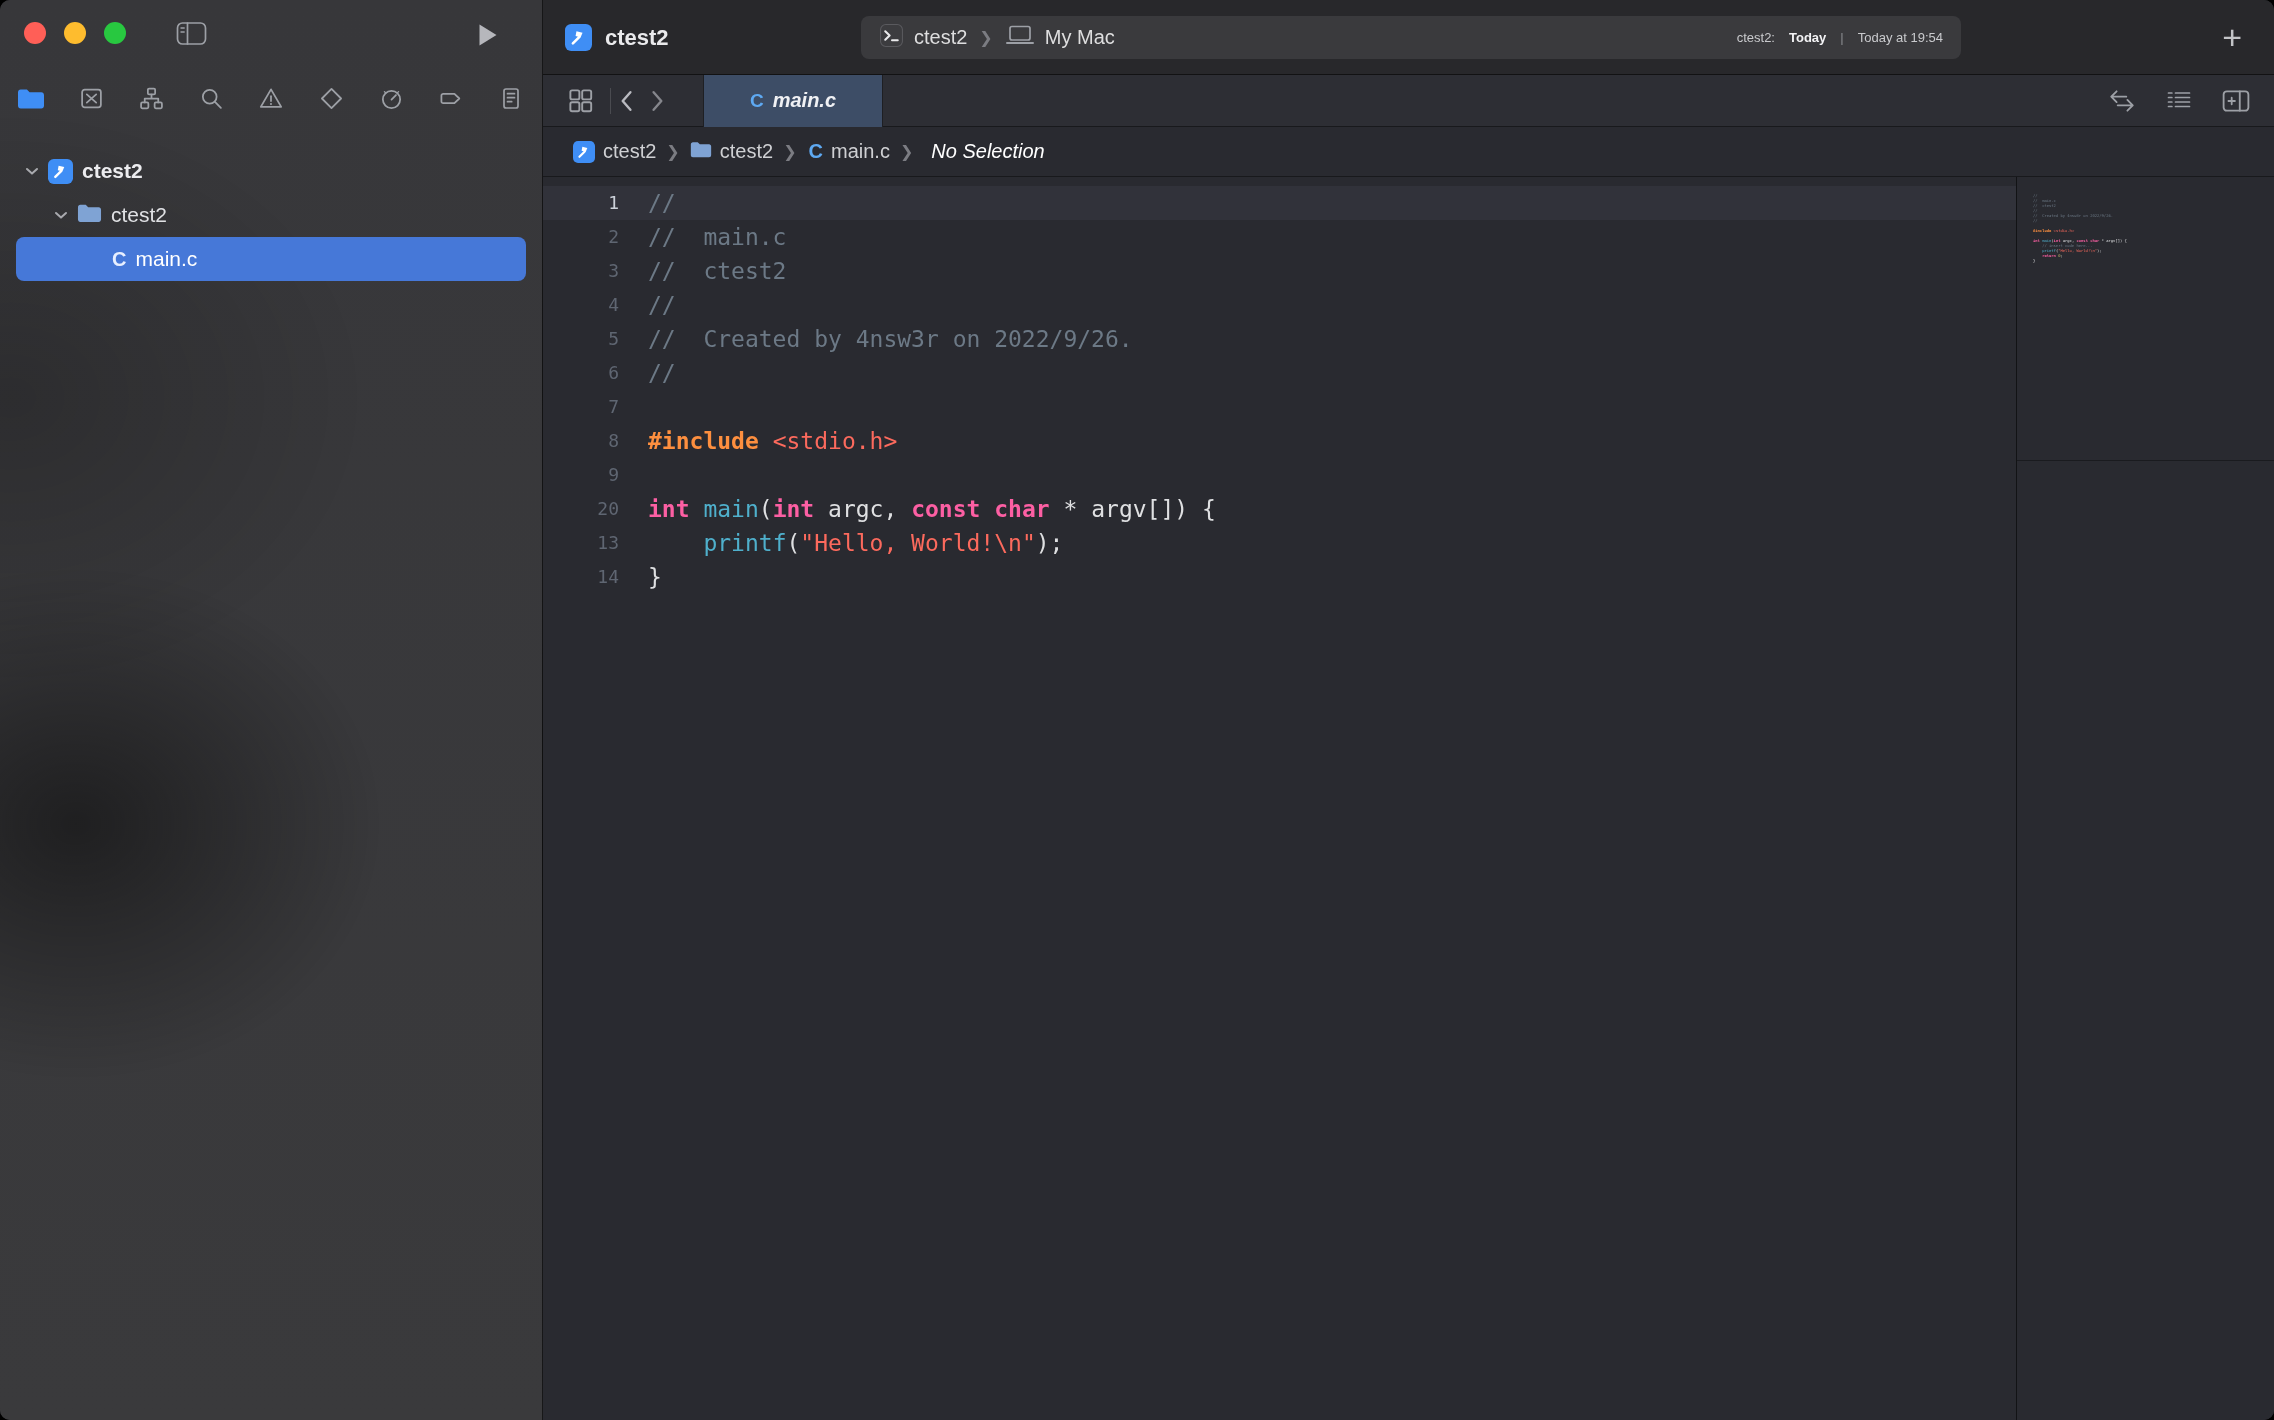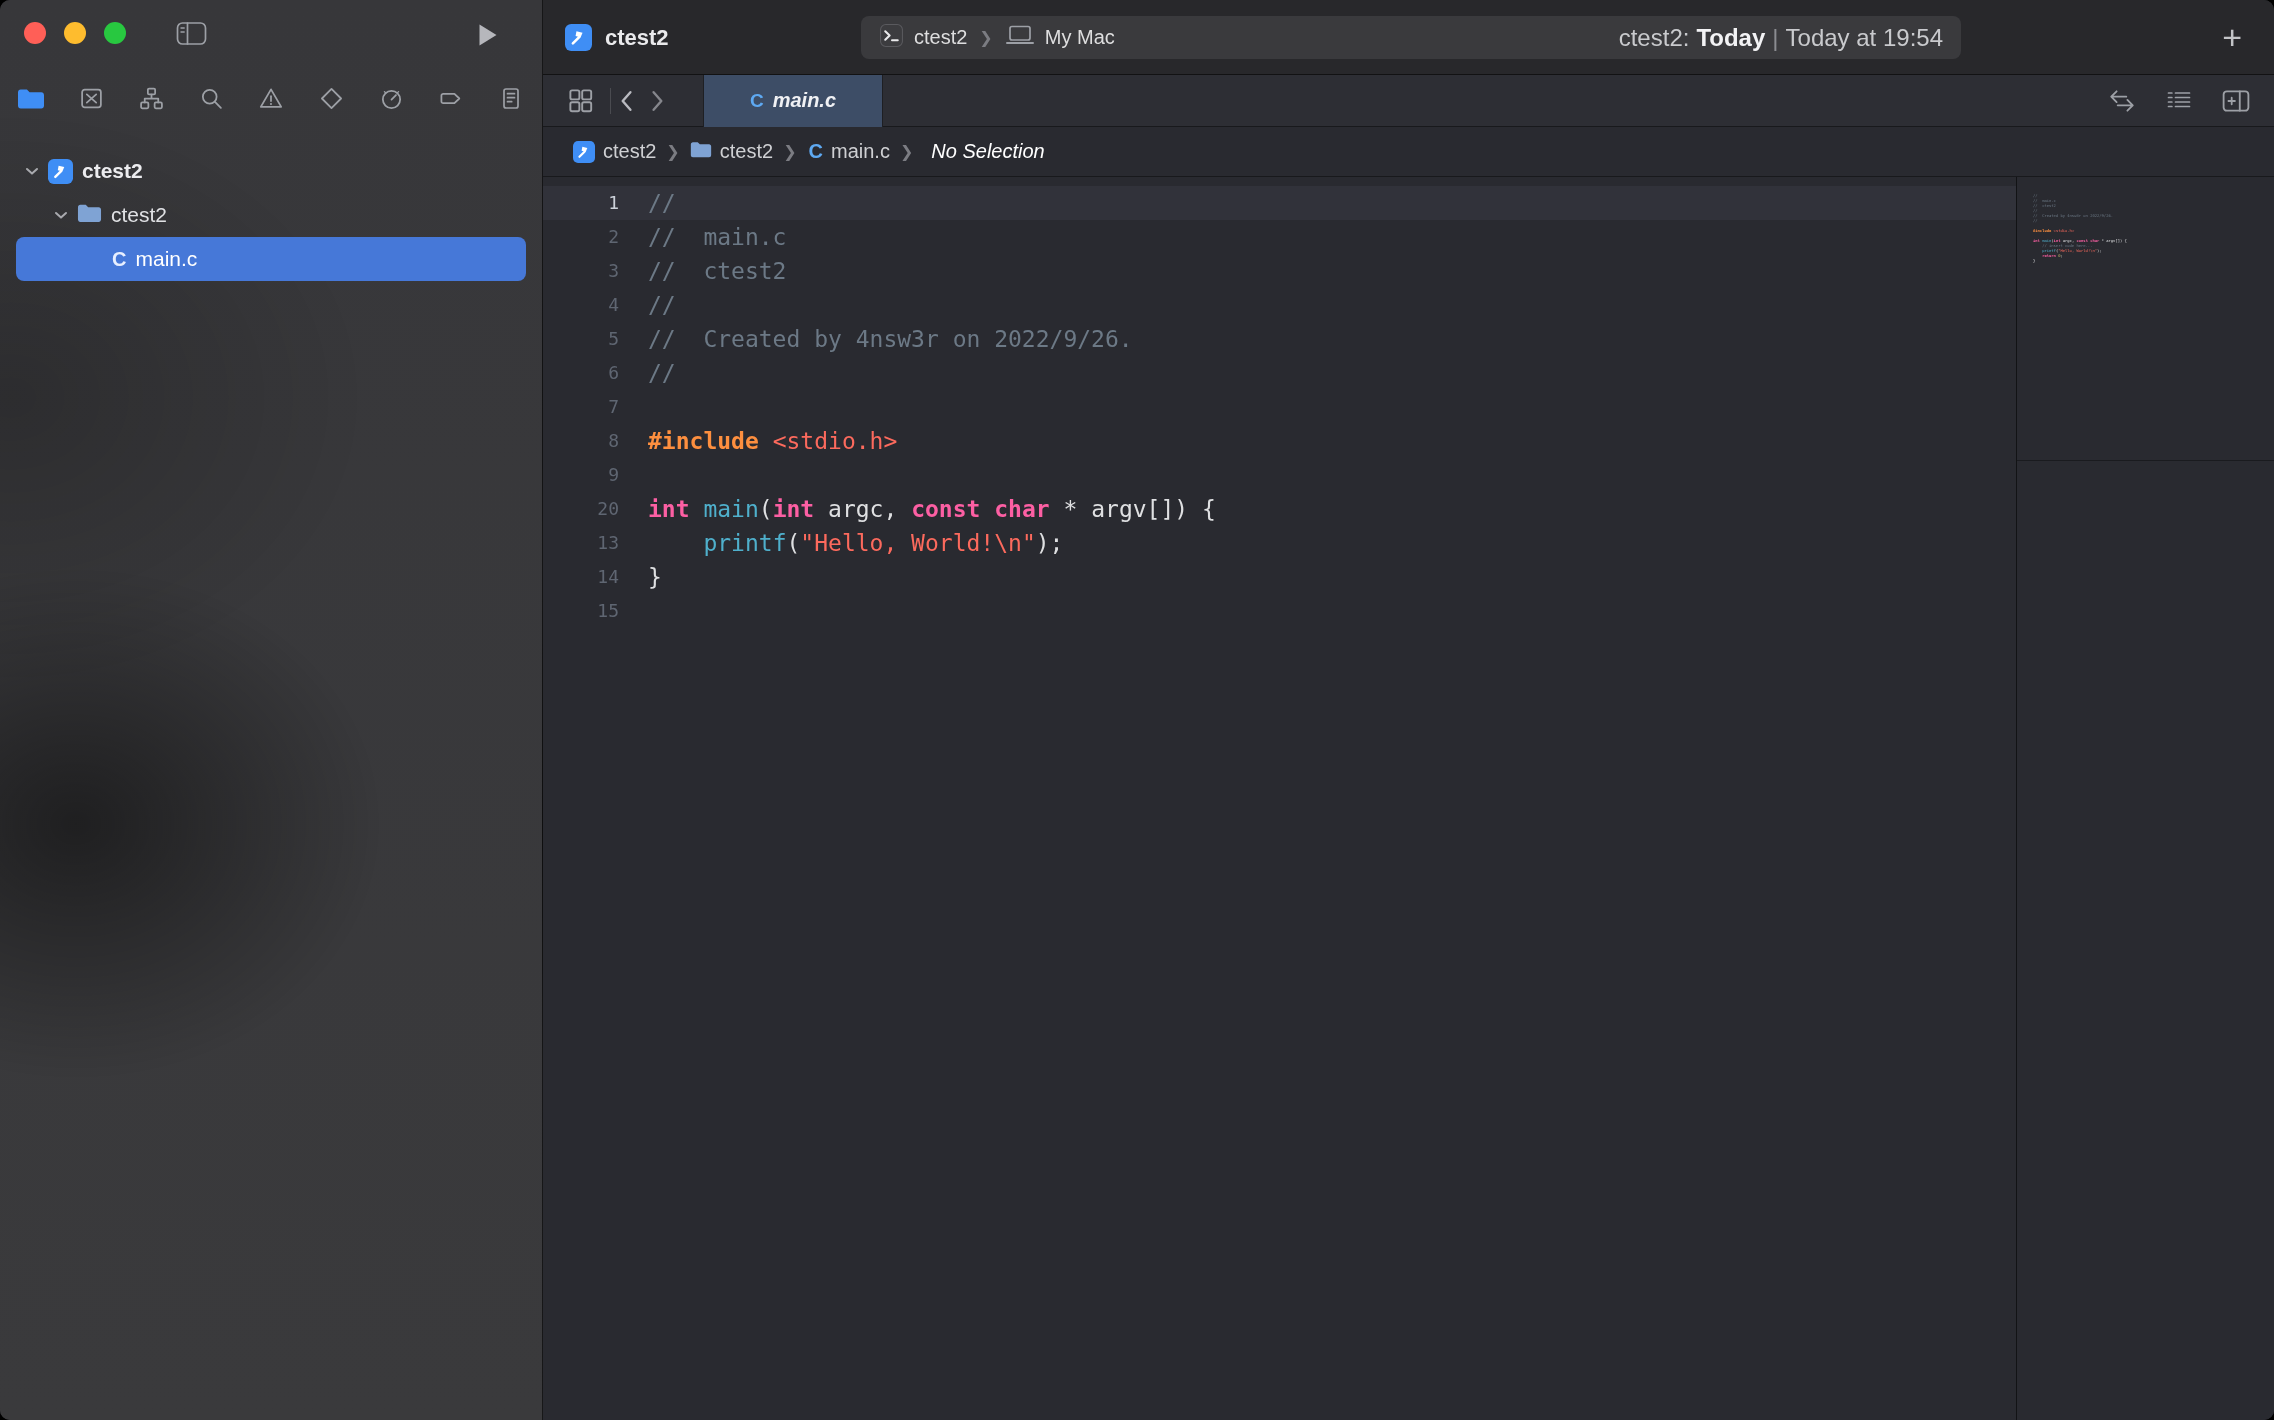--- a/index.html
+++ b/index.html
@@ -36,21 +36,21 @@
   .app-badge svg{display:block;}
 
   
   .toolbar{position:absolute;left:543px;right:0;top:0;height:75px;background:#28282b;border-bottom:1px solid rgba(0,0,0,.55);box-sizing:border-box;}
   .toolbar-appicon{position:absolute;left:22px;top:24px;}
   .toolbar-title{position:absolute;left:62px;top:0;height:75px;display:flex;align-items:center;font-size:22px;font-weight:700;color:#eaeaec;}
   .scheme-pill{position:absolute;left:318px;top:16px;width:1100px;height:43px;background:#3a3a3d;border-radius:8px;display:flex;align-items:center;padding:0 18px;box-sizing:border-box;cursor:default;}
   .scheme-pill .lbl{font-size:20px;color:#dededf;margin-left:10px;}
   .crumb-sep{color:#7b7c82;font-size:16px;margin:0 12px;}
   .pill-spacer{flex:1;}
-  .status{display:flex;align-items:center;gap:7px;font-size:24px;color:#c9cacd;margin-left:12px;}
+  .status{display:flex;align-items:center;gap:14px;font-size:13px;color:#c9cacd;margin-left:12px;}
   .status b{color:#f3f3f5;font-weight:700;}
   .status .dim{color:#8b8c91;}
   .toolbar-add{position:absolute;right:26px;top:0;height:75px;border:none;background:none;font-size:34px;font-weight:300;color:#c3c4c7;cursor:pointer;display:flex;align-items:center;}
 
   
   .tabbar{position:absolute;left:543px;right:0;top:75px;height:52px;background:#2d2e34;border-bottom:1px solid rgba(0,0,0,.45);display:flex;align-items:center;box-sizing:border-box;}
   .tabbar .icon-btn{position:static;display:flex;align-items:center;}
   .tab-grid{margin-left:24px;}
   .tab-vsep{width:1px;height:26px;background:#4a4b50;margin-left:16px;}
   .tab-back{margin-left:8px;}
@@ -389,24 +389,20 @@
           <span class="code"><span class="tok-kw">int</span><span class="tok-pln"> </span><span class="tok-fn">main</span><span class="tok-pln">(</span><span class="tok-kw">int</span><span class="tok-pln"> argc, </span><span class="tok-kw">const</span><span class="tok-pln"> </span><span class="tok-kw">char</span><span class="tok-pln"> * argv[]) {</span></span>
         </div>
         <div class="code-row">
           <span class="ln">13</span>
           <span class="code"><span class="tok-pln">    </span><span class="tok-fn">printf</span><span class="tok-pln">(</span><span class="tok-str">"Hello, World!\n"</span><span class="tok-pln">);</span></span>
         </div>
         <div class="code-row">
           <span class="ln">14</span>
           <span class="code"><span class="tok-pln">}</span></span>
         </div>
-        <div class="code-row">
-          <span class="ln">15</span>
-          <span class="code"></span>
-        </div>
       </div>
   </div>
 
   <div class="minimap-panel">
     <div class="minimap-code">
         <div class="code-row current"><span class="code"><span class="tok-com">//</span></span></div>
         <div class="code-row"><span class="code"><span class="tok-com">//  main.c</span></span></div>
         <div class="code-row"><span class="code"><span class="tok-com">//  ctest2</span></span></div>
         <div class="code-row"><span class="code"><span class="tok-com">//</span></span></div>
         <div class="code-row"><span class="code"><span class="tok-com">//  Created by 4nsw3r on 2022/9/26.</span></span></div>

